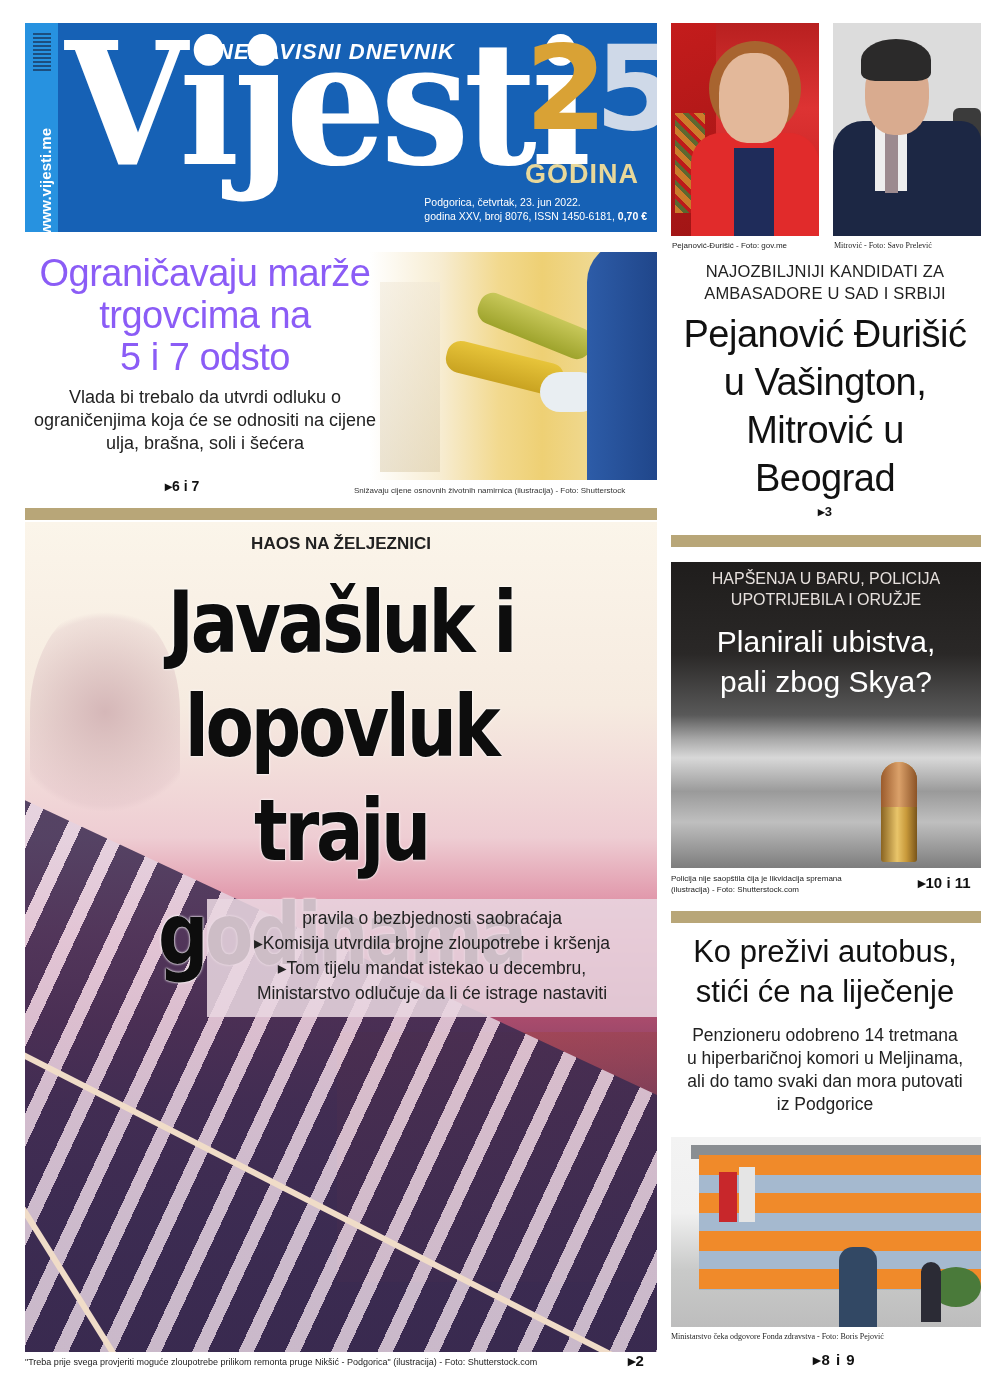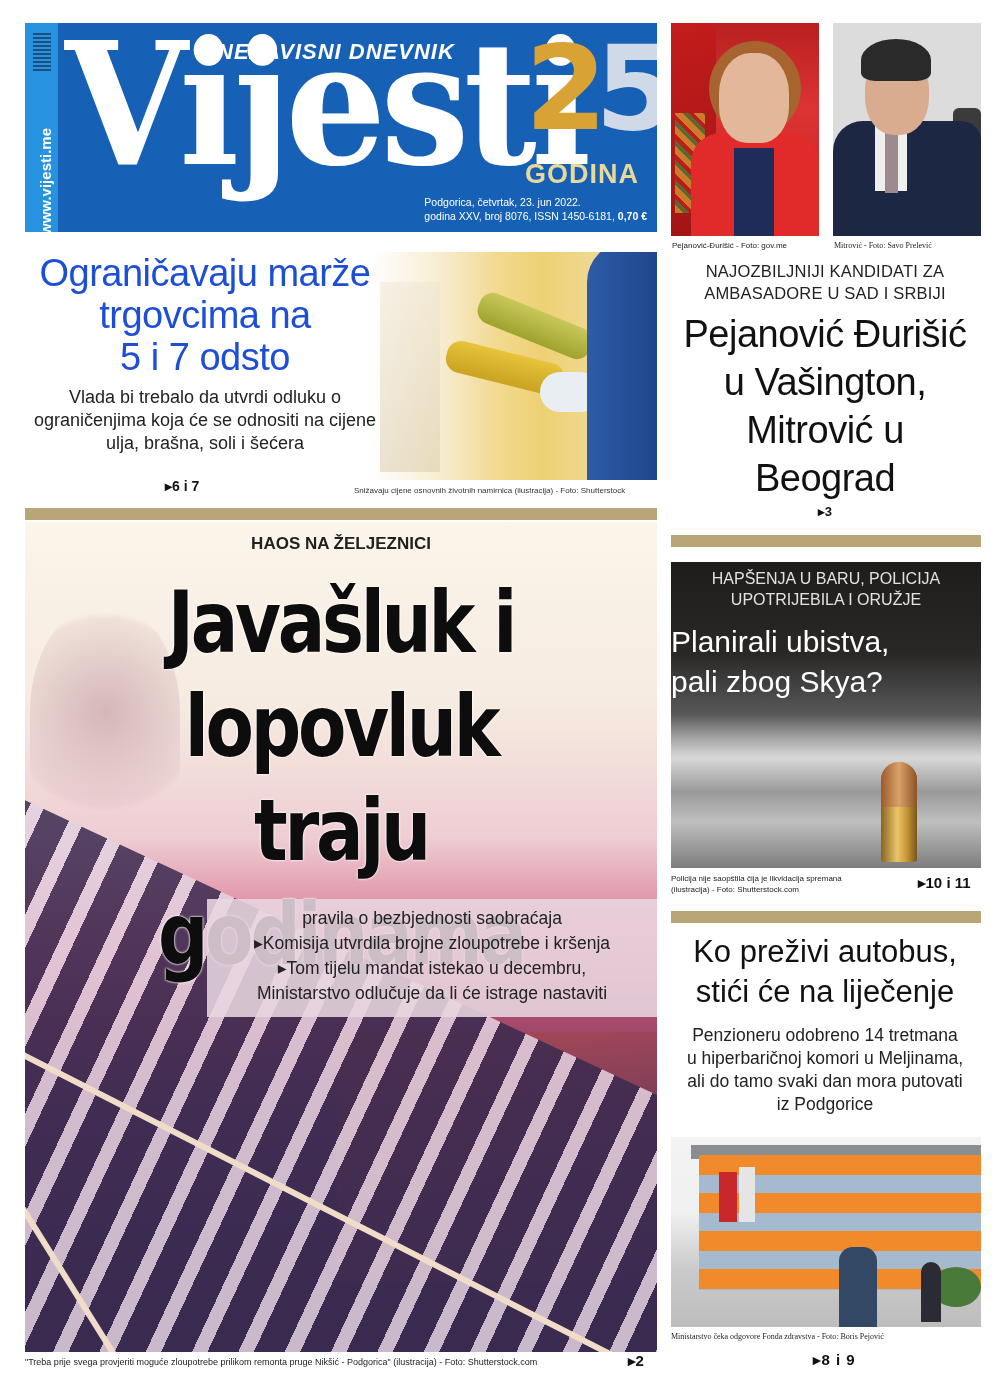--- a/index.html
+++ b/index.html
@@ -54,21 +54,21 @@
 
   
   #margins-photo { left: 370px; top: 252px; width: 287px; height: 228px; overflow: hidden; background: linear-gradient(90deg,#ffffff 0%,#f7ecd0 25%,#f2d98e 45%,#eed074 60%,#f1e3b4 100%); }
   #margins-photo .shelf { position: absolute; left: 10px; top: 30px; width: 60px; height: 190px; background: linear-gradient(180deg,#efe6d4,#d8c9a8); opacity:.5; }
   #margins-photo .bottle1 { position: absolute; left: 105px; top: 58px; width: 120px; height: 32px; border-radius: 14px; background: linear-gradient(180deg,#c8c85a,#9ea32c); transform: rotate(22deg); }
   #margins-photo .bottle2 { position: absolute; left: 75px; top: 100px; width: 120px; height: 32px; border-radius: 14px; background: linear-gradient(180deg,#e7c43a,#c9a321); transform: rotate(14deg); }
   #margins-photo .arm { position: absolute; right: -10px; top: -10px; width: 80px; height: 250px; background: linear-gradient(90deg,#2d5ca8,#1e4386); border-radius: 40px 0 0 0; }
   #margins-photo .glove { position: absolute; left: 170px; top: 120px; width: 60px; height: 40px; border-radius: 20px; background: #e9eef2; }
 
   #margins { left: 25px; top: 252px; width: 360px; text-align: center; }
-  #margins .headline { font-size: 38px; line-height: 42px; color: #1d4ed8; letter-spacing: -0.5px; }
+  #margins .headline { font-size: 38px; line-height: 42px; color: #8b5cf6; letter-spacing: -0.5px; }
   #margins .deck { margin-top: 8px; font-size: 18px; line-height: 23px; color: #222; }
   #margins .pageref { position: absolute; left: 140px; top: 226px; font-size: 14px; font-weight: bold; white-space: nowrap; }
   #credit-margins { left: 337px; top: 486px; font-size: 8px; color: #333; padding-left: 17px; }
 
   
   #main-photo { left: 25px; top: 522px; width: 632px; height: 830px; overflow: hidden;
     background: linear-gradient(180deg,#fbf5ea 0%,#f6ebe0 22%,#eecdd3 38%,#d97893 50%,#a84b6c 60%,#6e3d62 70%,#47335a 85%,#352a4c 100%); }
   #main-photo .tree { position: absolute; left: 5px; top: 80px; width: 150px; height: 220px; border-radius: 50% 50% 20% 20%; background: radial-gradient(circle,#d5b7b8 0%,rgba(220,190,195,0.3) 70%,transparent 75%); }
   #main-photo .ties { position: absolute; left: -180px; top: 430px; width: 900px; height: 500px; transform: rotate(25deg);
     background: repeating-linear-gradient(90deg,#e4d2e0 0 14px,#3a2a50 14px 42px); opacity: .85; }
@@ -80,21 +80,21 @@
   #main-headline { left: 25px; top: 570px; width: 632px; text-align: center; font-family: "DejaVu Sans", sans-serif; font-weight: bold; font-size: 86px; line-height: 104px; color: #0d0d0d; letter-spacing: -4px; transform: scaleX(0.82); text-shadow: 0 0 3px #fff, 0 0 2px #fff; }
   #main-bullets { left: 207px; top: 899px; width: 450px; height: 118px; background: rgba(232,214,224,0.88); text-align: center; padding-top: 7px; }
   #main-bullets .line { font-size: 17.5px; line-height: 25px; color: #222; }
   #credit-main { left: 25px; top: 1357px; font-size: 9px; color: #222; }
   #pageref-main { left: 628px; top: 1352px; font-size: 15px; font-weight: bold; }
 
   
   #crime-box { left: 671px; top: 562px; width: 310px; height: 306px; overflow: hidden;
     background: linear-gradient(180deg,#1f1d1c 0%,#2a2827 30%,#595959 50%,#a9a9a9 58%,#d8d8d8 64%,#9a9a9a 75%,#bfbfbf 85%,#7d7d7d 100%); }
   #crime-box .kicker { position: absolute; top: 6px; left: 0; width: 310px; text-align: center; color: #e6e0dd; font-size: 16px; line-height: 21px; }
-  #crime-box .headline { position: absolute; top: 60px; left: 0; width: 310px; text-align: left; color: #fff; font-size: 30px; line-height: 40px; }
+  #crime-box .headline { position: absolute; top: 60px; left: 0; width: 310px; text-align: center; color: #fff; font-size: 30px; line-height: 40px; }
   #crime-box .bullet { position: absolute; left: 210px; top: 200px; width: 36px; height: 100px; border-radius: 18px 18px 3px 3px; background: linear-gradient(90deg,#8a6422,#e9c56a 45%,#c99a3b 70%,#7a5519); }
   #crime-box .bullet-tip { position: absolute; left: 210px; top: 200px; width: 36px; height: 45px; border-radius: 18px 18px 0 0; background: linear-gradient(90deg,#9b5b2c,#dba16a 50%,#8c5326); }
   #credit-crime { left: 671px; top: 873px; width: 230px; font-size: 8px; line-height: 11px; color: #222; }
   #pageref-crime { left: 918px; top: 874px; font-size: 15px; font-weight: bold; }
 
   
   #bus { left: 668px; top: 932px; width: 314px; text-align: center; }
   #bus .headline { font-size: 31px; line-height: 40px; color: #111; }
   #bus .deck { margin-top: 12px; font-size: 17.5px; line-height: 23px; color: #222; }
   #bus-photo { left: 671px; top: 1137px; width: 310px; height: 190px; overflow: hidden; background: linear-gradient(180deg,#f3f3f3 0%,#f0f0f0 40%,#c9cac9 70%,#bdbdbd 100%); }

